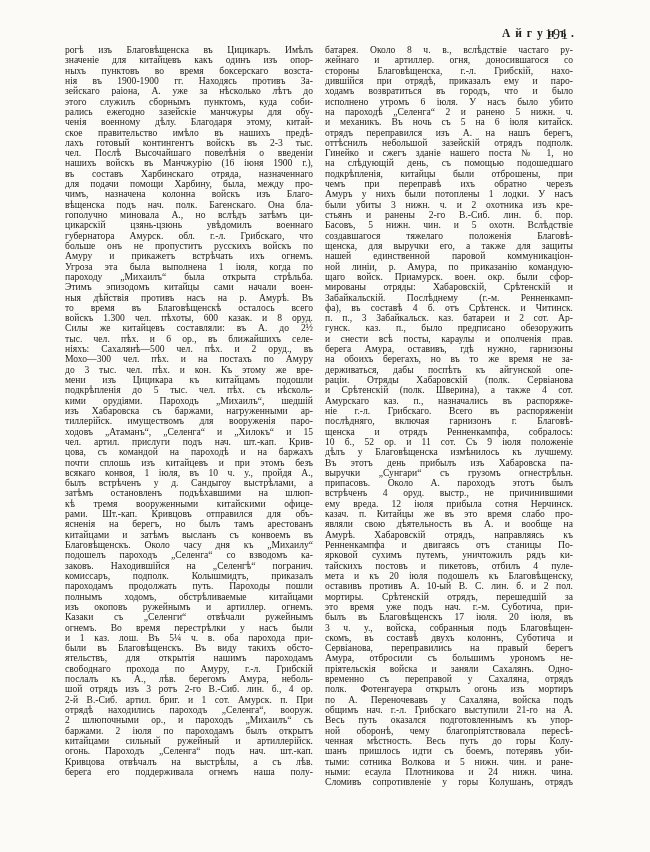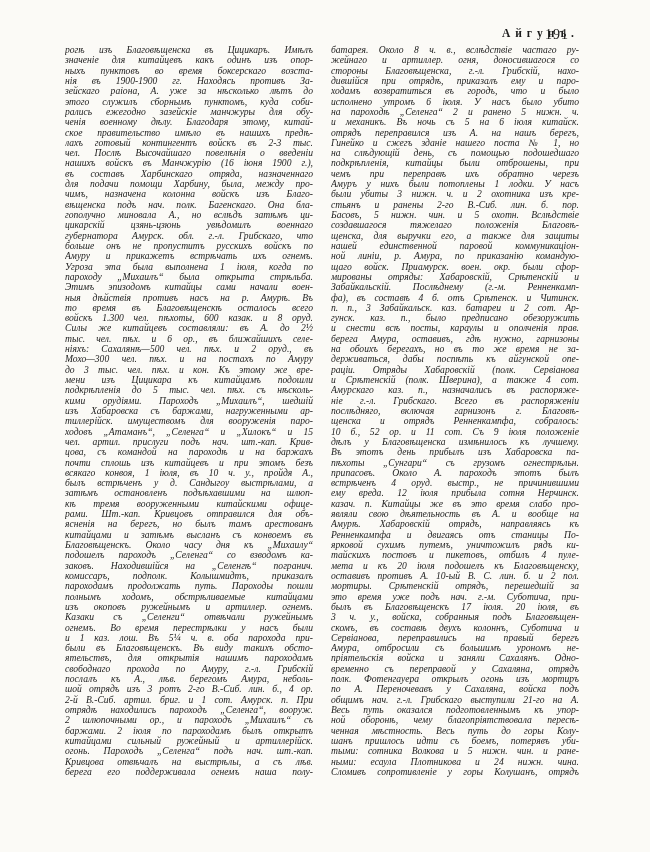--- a/index.html
+++ b/index.html
@@ -39,22 +39,21 @@
     font-size: 14px;
     letter-spacing: 1px;
     font-weight: normal;
   }
   .columns {
     position: absolute;
     top: 45px;
     left: 65px;
     width: 514px;
     display: flex;
-    gap: 18px;
-    font-style: italic;
+    gap: 12px;
   }
   .col {
     width: 248px;
     flex: 0 0 248px;
   }
   .line {
     font-size: 9.6px;
     line-height: 10.32px;
     height: 10.32px;
     text-align: justify;
@@ -149,20 +148,21 @@
     <div class="col">
         <div class="line">батарея. Около 8 ч. в., вслѣдствіе частаго ру-</div>
         <div class="line">жейнаго и артиллер. огня, доносившагося со</div>
         <div class="line">стороны Благовѣщенска, г.-л. Грибскій, нахо-</div>
         <div class="line">дившійся при отрядѣ, приказалъ ему и паро-</div>
         <div class="line">ходамъ возвратиться въ городъ, что и было</div>
         <div class="line">исполнено утромъ 6 іюля. У насъ было убито</div>
         <div class="line">на пароходѣ „Селенга“ 2 и ранено 5 нижн. ч.</div>
         <div class="line">и механикъ. Въ ночь съ 5 на 6 іюля китайск.</div>
         <div class="line">отрядъ переправился изъ А. на нашъ берегъ,</div>
+        <div class="line">оттѣснилъ небольшой зазейскій отрядъ подполк.</div>
         <div class="line">Гинейко и сжегъ зданіе нашего поста № 1, но</div>
         <div class="line">на слѣдующій день, съ помощью подошедшаго</div>
         <div class="line">подкрѣпленія, китайцы были отброшены, при</div>
         <div class="line">чемъ при переправѣ ихъ обратно черезъ</div>
         <div class="line">Амуръ у нихъ были потоплены 1 лодки. У насъ</div>
         <div class="line">были убиты 3 нижн. ч. и 2 охотника изъ кре-</div>
         <div class="line">стьянъ и ранены 2-го В.-Сиб. лин. б. пор.</div>
         <div class="line">Басовъ, 5 нижн. чин. и 5 охотн. Вслѣдствіе</div>
         <div class="line">создавшагося тяжелаго положенія Благовѣ-</div>
         <div class="line">щенска, для выручки его, а также для защиты</div>
@@ -180,21 +180,21 @@
         <div class="line">держиваться, дабы поспѣть къ айгунской опе-</div>
         <div class="line">раціи. Отряды Хабаровскій (полк. Сервіанова</div>
         <div class="line">и Срѣтенскій (полк. Шверина), а также 4 сот.</div>
         <div class="line">Амурскаго каз. п., назначались въ распоряже-</div>
         <div class="line">ніе г.-л. Грибскаго. Всего въ распоряженіи</div>
         <div class="line">послѣдняго, включая гарнизонъ г. Благовѣ-</div>
         <div class="line">щенска и отрядъ Ренненкампфа, собралось:</div>
         <div class="line">10 б., 52 ор. и 11 сот. Съ 9 іюля положеніе</div>
         <div class="line">дѣлъ у Благовѣщенска измѣнилось къ лучшему.</div>
         <div class="line">Въ этотъ день прибылъ изъ Хабаровска па-</div>
-        <div class="line">пѣхоты „Сунгари“ съ грузомъ огнестрѣльн.</div>
+        <div class="line">выручки „Сунгари“ съ грузомъ огнестрѣльн.</div>
         <div class="line">припасовъ. Около А. пароходъ этотъ былъ</div>
         <div class="line">встрѣченъ 4 оруд. выстр., не причинившими</div>
         <div class="line">ему вреда. 12 іюля прибыла сотня Нерчинск.</div>
         <div class="line">казач. п. Китайцы же въ это время слабо про-</div>
         <div class="line">являли свою дѣятельность въ А. и вообще на</div>
         <div class="line">Амурѣ. Хабаровскій отрядъ, направляясь къ</div>
         <div class="line">Ренненкампфа и двигаясь отъ станицы По-</div>
         <div class="line">ярковой сухимъ путемъ, уничтожилъ рядъ ки-</div>
         <div class="line">тайскихъ постовъ и пикетовъ, отбилъ 4 пуле-</div>
         <div class="line">мета и къ 20 іюля подошелъ къ Благовѣщенску,</div>

